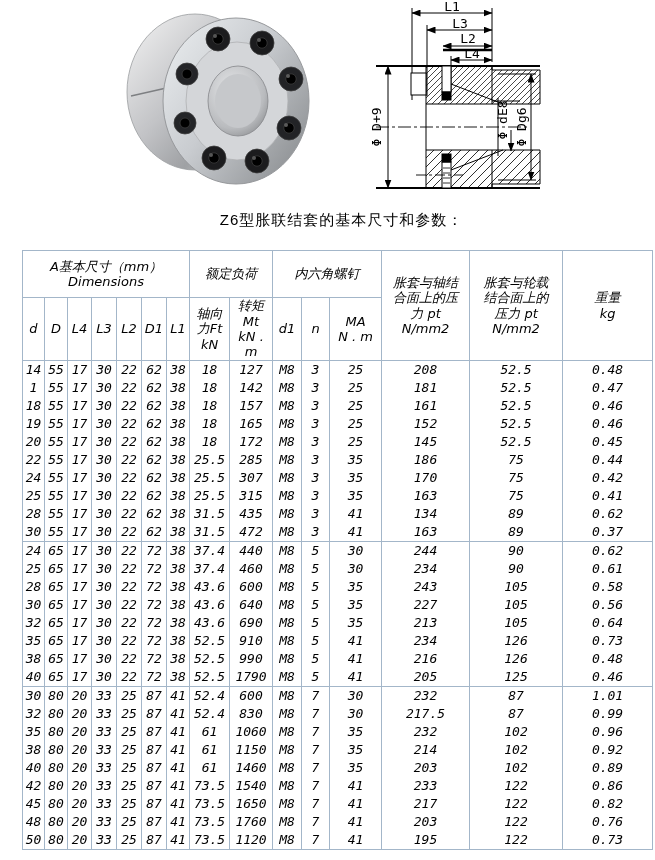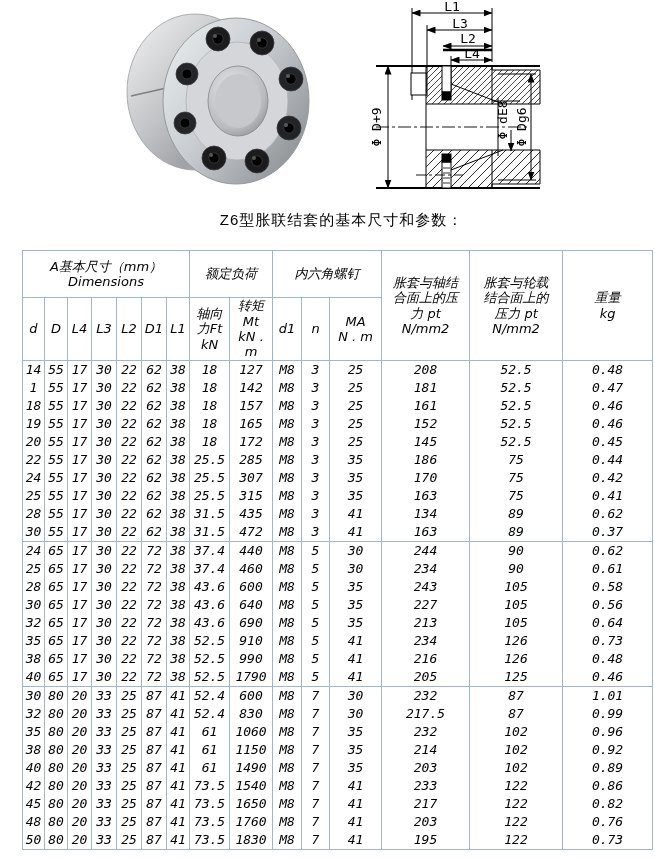--- a/index.html
+++ b/index.html
@@ -629,21 +629,21 @@
           </tr>
           <tr>
             <td>40</td>
             <td>80</td>
             <td>20</td>
             <td>33</td>
             <td>25</td>
             <td>87</td>
             <td>41</td>
             <td>61</td>
-            <td>1490</td>
+            <td>1460</td>
             <td>M8</td>
             <td>7</td>
             <td>35</td>
             <td>203</td>
             <td>102</td>
             <td>0.89</td>
           </tr>
           <tr>
             <td>42</td>
             <td>80</td>
@@ -697,21 +697,21 @@
           </tr>
           <tr>
             <td>50</td>
             <td>80</td>
             <td>20</td>
             <td>33</td>
             <td>25</td>
             <td>87</td>
             <td>41</td>
             <td>73.5</td>
-            <td>1830</td>
+            <td>1120</td>
             <td>M8</td>
             <td>7</td>
             <td>41</td>
             <td>195</td>
             <td>122</td>
             <td>0.73</td>
           </tr>
         </tbody>
       </table>
   </div>

